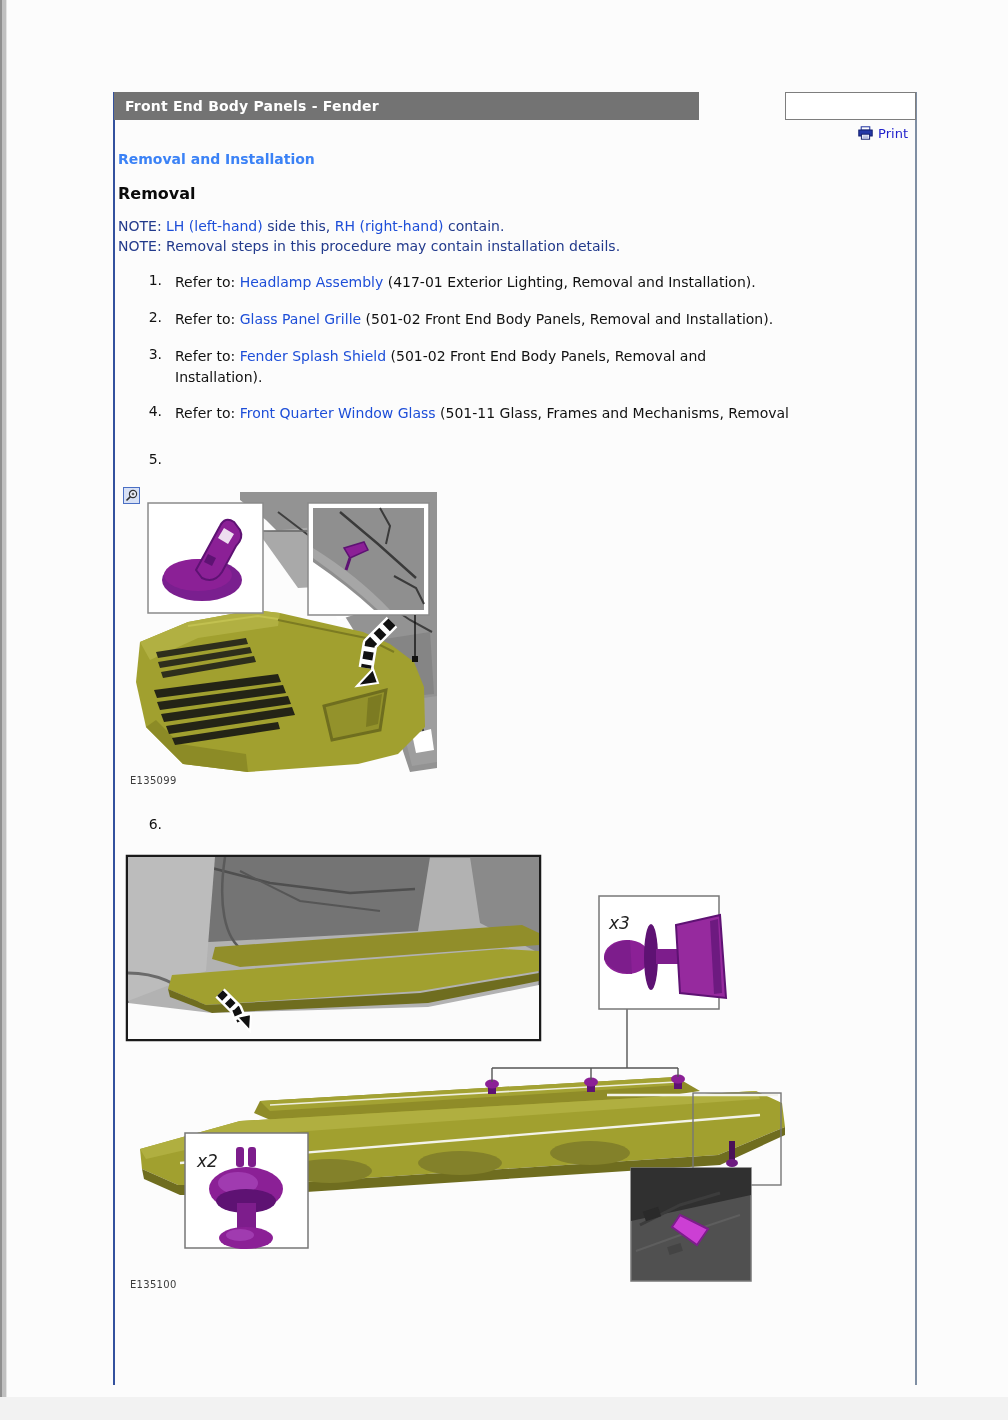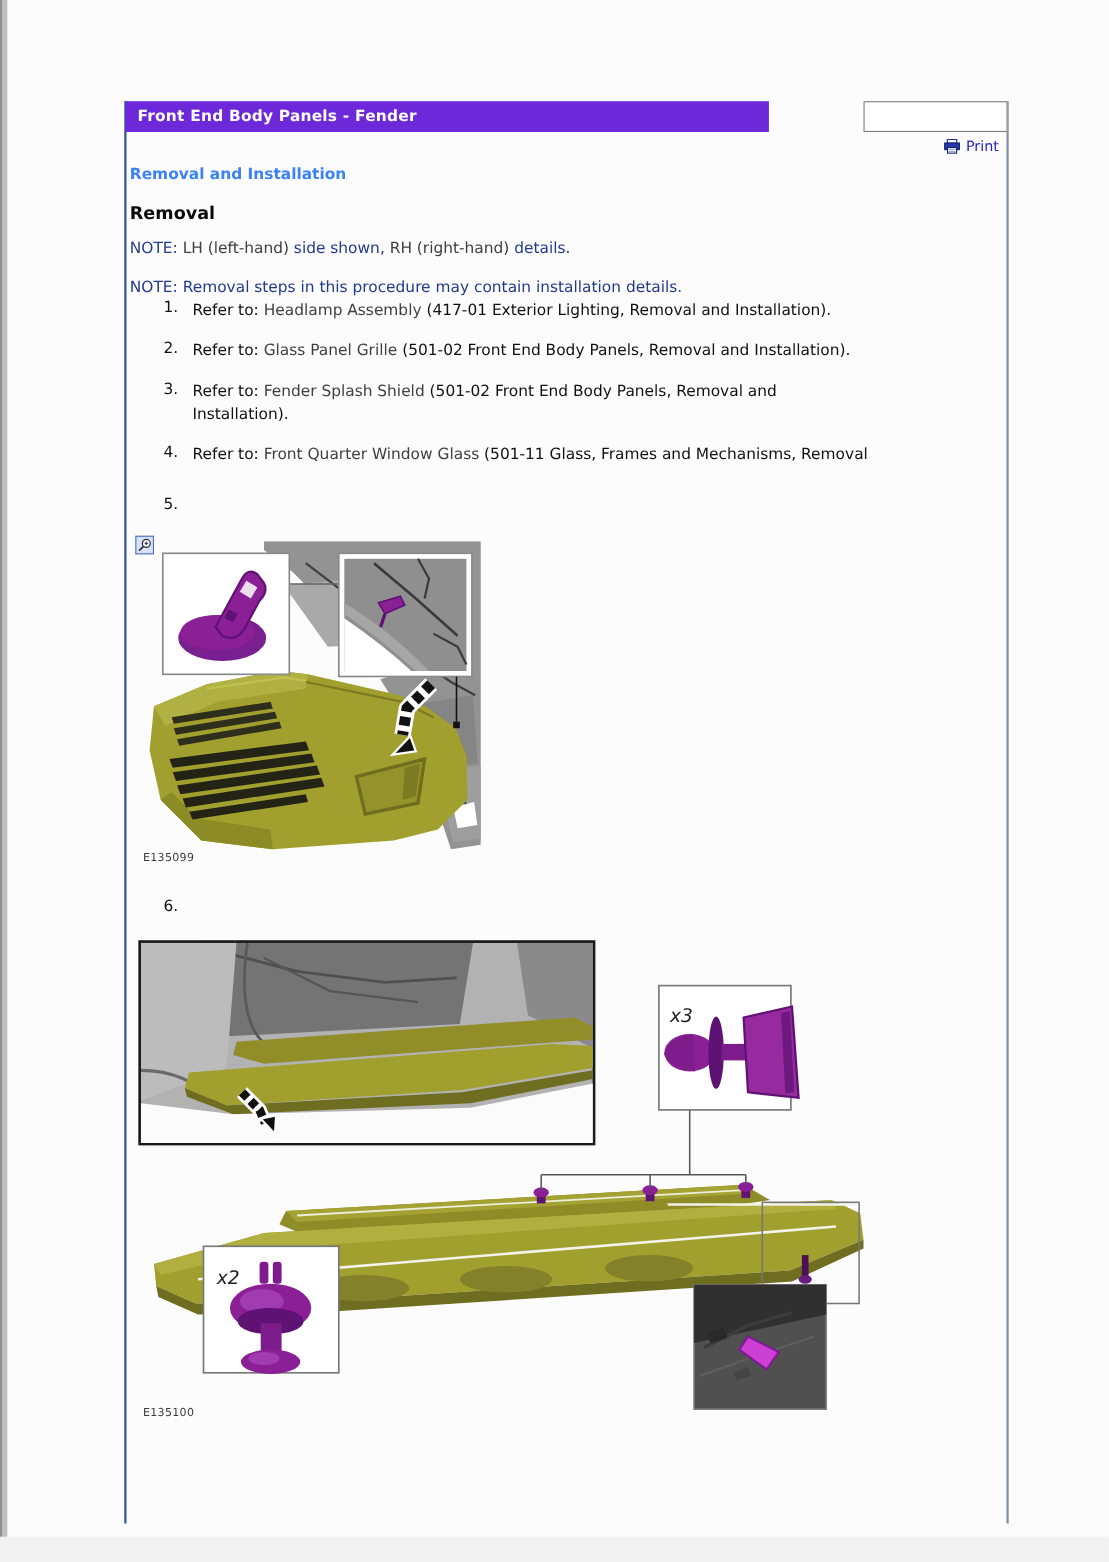--- a/index.html
+++ b/index.html
@@ -15,38 +15,38 @@
   .left-gutter {
     left:0; top:0; width:7px; height:1420px;
     background:linear-gradient(to right,#8f8f8f 0 2px,#c0c0c0 2px 6px,#e4e4e4 6px 7px);
   }
   .border-left  { left:113px; top:92px; width:2px; height:1293px; background:#33519e; }
   .border-right { left:915px; top:92px; width:2px; height:1293px; background:#7f8ea3; }
   .bottom-band  { left:0; top:1397px; width:1008px; height:23px; background:#f2f2f2; }
 
   .title-bar {
     left:114px; top:92px; width:585px; height:28px;
-    background:#6d28d9; color:#fff;
+    background:#737373; color:#fff;
     font-size:14px; font-weight:bold; line-height:28px;
     padding-left:11px; letter-spacing:.2px;
   }
   .title-side-box {
     left:785px; top:92px; width:131px; height:28px;
     background:#fff; border:1px solid #7e7e7e;
   }
   .print-link {
     top:126px; right:100px; height:18px;
     display:flex; align-items:flex-start; gap:5px;
     color:#2222cc; font-size:13px; cursor:pointer;
   }
   .h-section { left:118px; top:151px; font-size:14px; font-weight:bold; color:#3b82f6; }
   .h-sub     { left:118px; top:184px; font-size:16px; font-weight:bold; color:#0a0a0a; }
 
   .note { left:118px; font-size:14px; color:#223a8c; white-space:pre-wrap; }
-  .note a, .step a { color:#404040; text-decoration:none; cursor:pointer; }
+  .note a, .step a { color:#1d4ed8; text-decoration:none; cursor:pointer; }
 
   .step-num  { font-size:14px; color:#111; width:20px; text-align:right; }
   .step-text { font-size:14px; color:#111; white-space:pre-wrap; line-height:21px; }
   .step-text .line2 { display:block; }
 
   .fig-label { font-size:10px; color:#3c3c3c; letter-spacing:.3px; }
 
   .zoom-btn {
     left:123px; top:487px; width:17px; height:17px;
     background:#d8e1f5; border:1px solid #4a6fc4;
@@ -74,22 +74,22 @@
     <rect x="3.4" y="8.2" width="8.2" height="5" fill="#ffffff" stroke="#14206e" stroke-width="1"></rect>
     <rect x="4.6" y="9.6" width="5.8" height="1" fill="#9aa4d8"></rect>
     <rect x="4.6" y="11.3" width="5.8" height="1" fill="#9aa4d8"></rect>
   </svg>
   <span>Print</span>
 </div>
 
 <div class="abs h-section">Removal and Installation</div>
 <div class="abs h-sub">Removal</div>
 
-<div class="abs note" style="top:218px"><span>NOTE: </span><a>LH (left-hand)</a><span> side shown, </span><a>RH (right-hand)</a><span> details.</span></div>
-<div class="abs note" style="top:253px"><span>NOTE: </span><span>Removal steps in this procedure may contain installation details.</span></div>
+<div class="abs note" style="top:218px"><span>NOTE: </span><a>LH (left-hand)</a><span> side this, </span><a>RH (right-hand)</a><span> contain.</span></div>
+<div class="abs note" style="top:238px"><span>NOTE: </span><span>Removal steps in this procedure may contain installation details.</span></div>
 
 <div class="abs step-num" style="left:142px; top:272px">1.</div>
 <div class="abs step-text step" style="left:175px; top:272px"><span>Refer to: </span><a>Headlamp Assembly</a><span> (417-01 Exterior Lighting, Removal and Installation).</span></div>
 
 <div class="abs step-num" style="left:142px; top:309px">2.</div>
 <div class="abs step-text step" style="left:175px; top:309px"><span>Refer to: </span><a>Glass Panel Grille</a><span> (501-02 Front End Body Panels, Removal and Installation).</span></div>
 
 <div class="abs step-num" style="left:142px; top:346px">3.</div>
 <div class="abs step-text step" style="left:175px; top:346px"><span>Refer to: </span><a>Fender Splash Shield</a><span> (501-02 Front End Body Panels, Removal and</span><span class="line2">Installation).</span></div>
 

